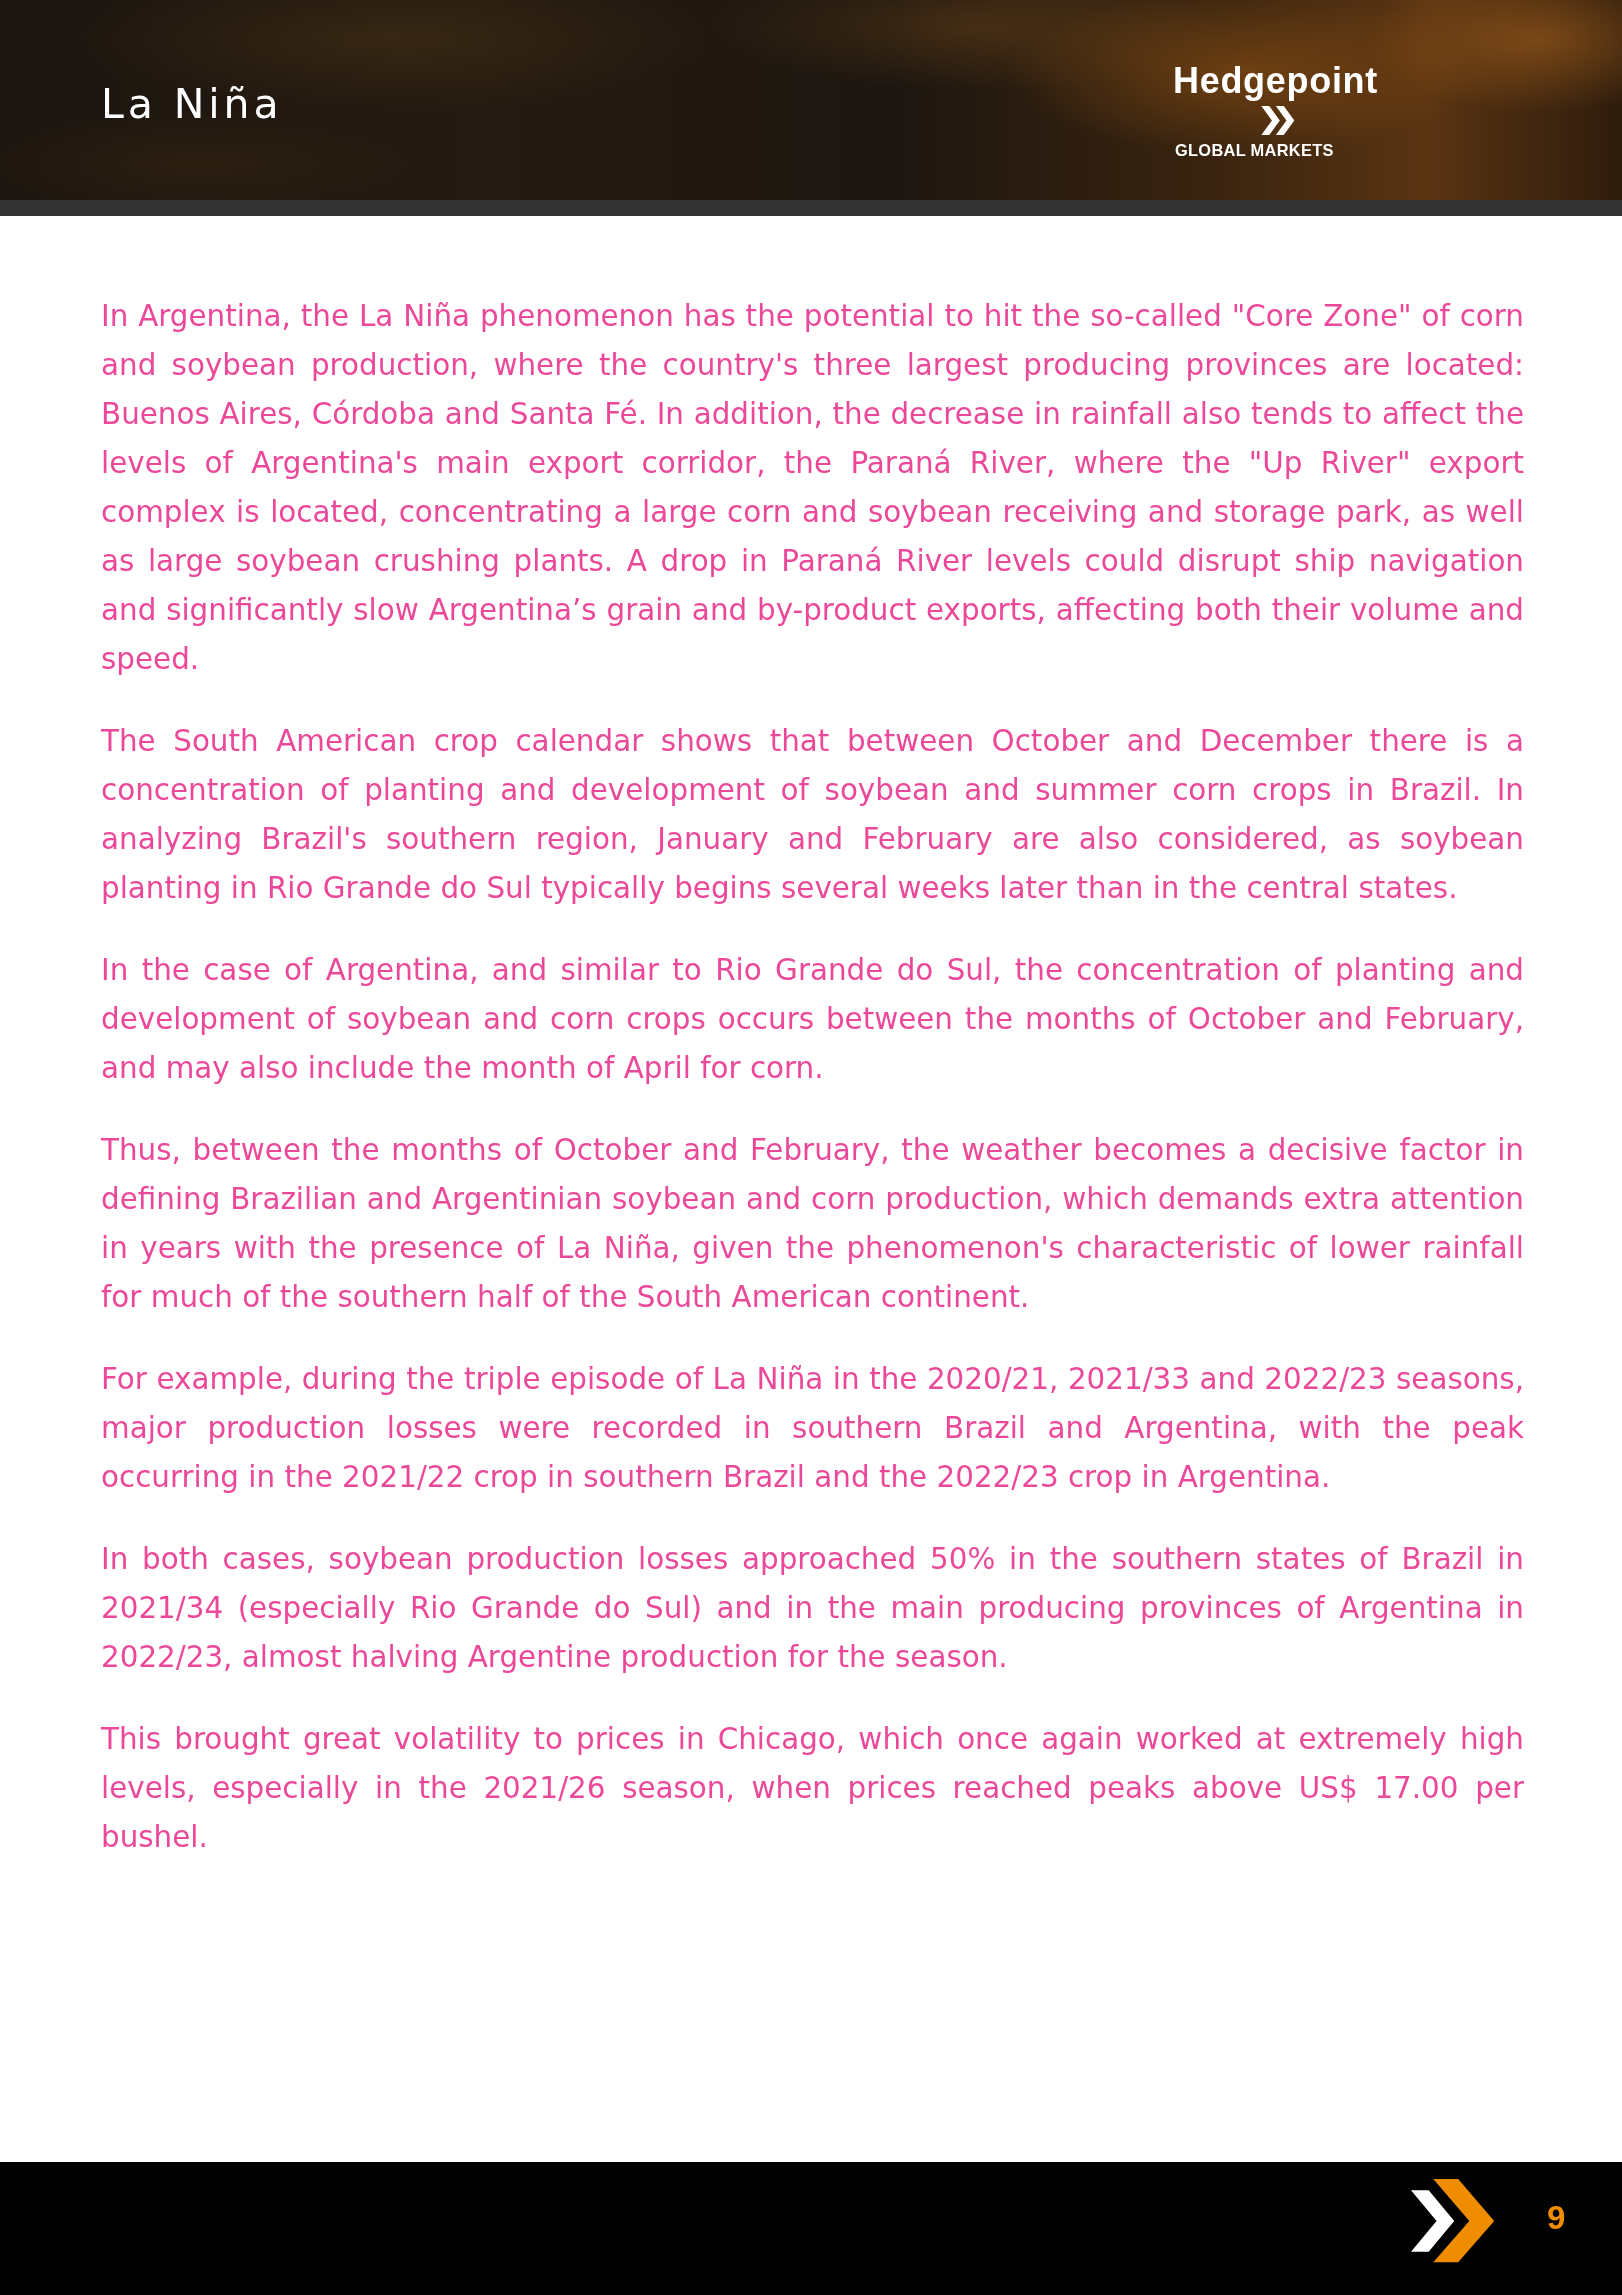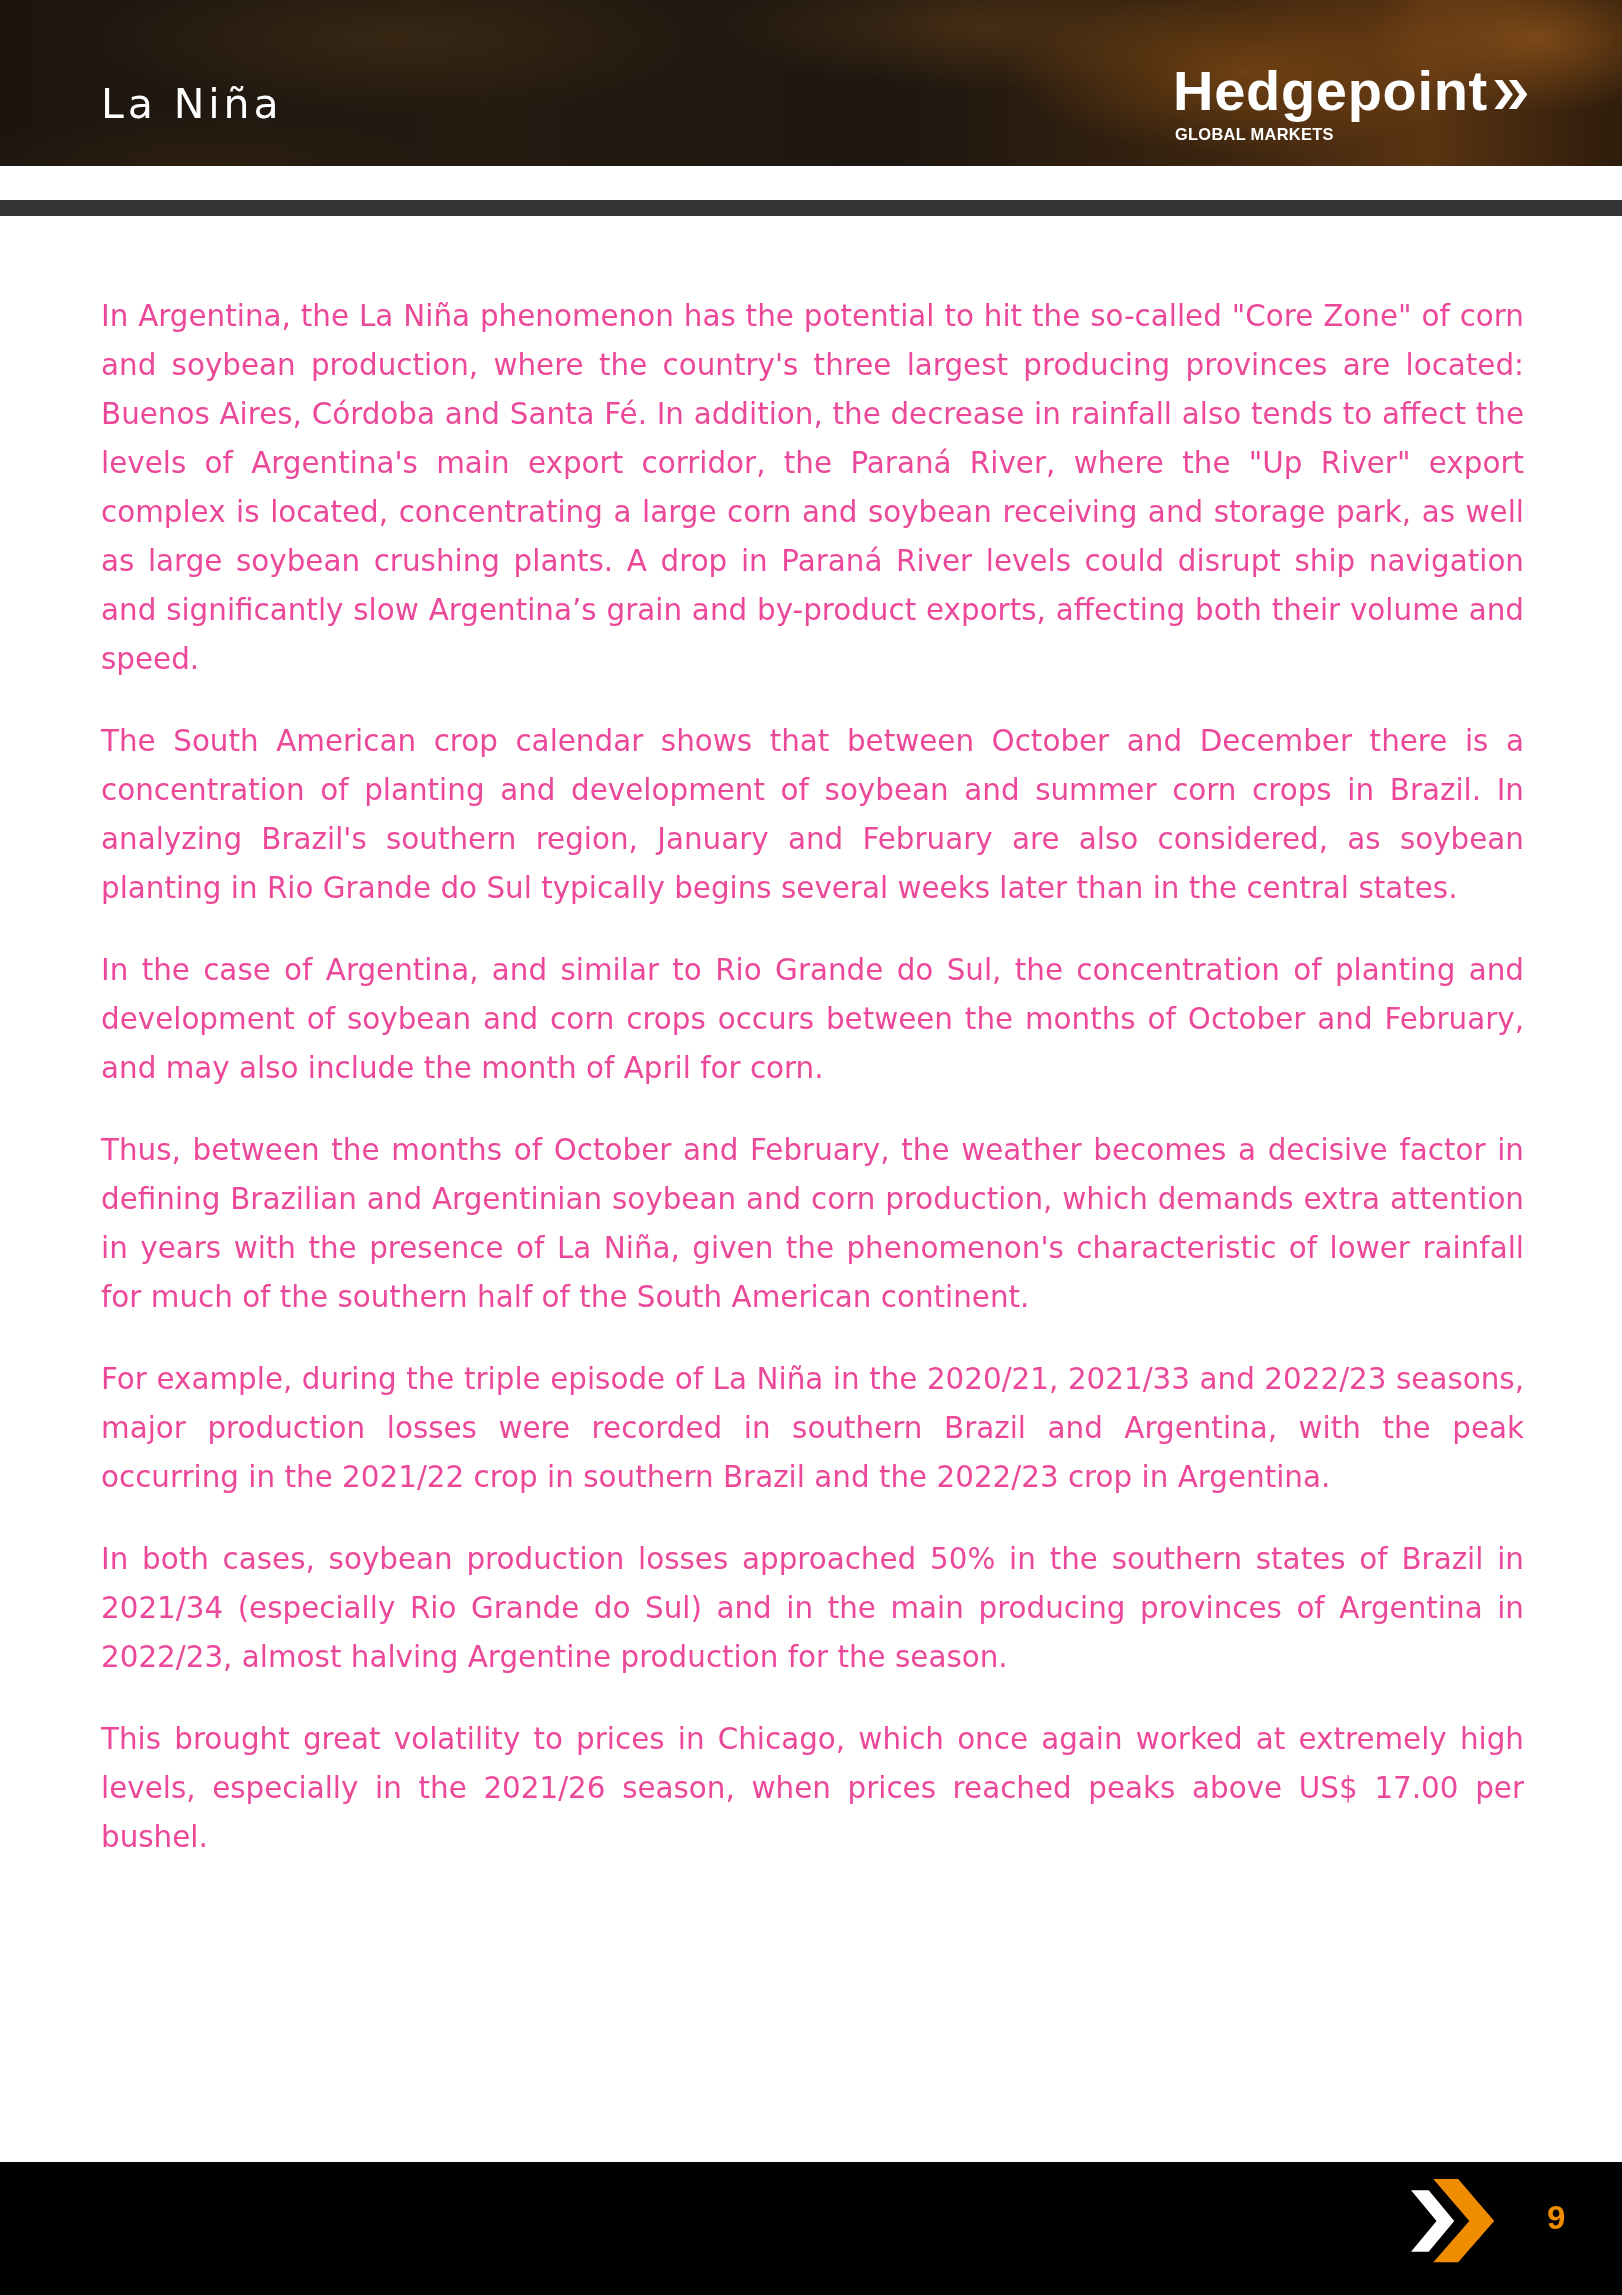--- a/index.html
+++ b/index.html
@@ -11,21 +11,21 @@
       width: 1622px;
       height: 2295px;
       position: relative;
       overflow: hidden;
       font-family: "DejaVu Sans", sans-serif;
     }
     .header {
       position: absolute;
       left: 0; top: 0;
       width: 1622px;
-      height: 166px;
+      height: 200px;
       background:
         radial-gradient(ellipse 340px 118px at 1243px 72px, rgba(150, 85, 20, 0.55), rgba(0,0,0,0) 70%),
         radial-gradient(ellipse 249px 105px at 1538px 39px, rgba(170, 100, 30, 0.55), rgba(0,0,0,0) 70%),
         radial-gradient(ellipse 393px 92px at 982px 26px, rgba(110, 70, 25, 0.45), rgba(0,0,0,0) 70%),
         radial-gradient(ellipse 458px 105px at 393px 39px, rgba(80, 55, 25, 0.45), rgba(0,0,0,0) 70%),
         radial-gradient(ellipse 327px 79px at 196px 164px, rgba(60, 40, 18, 0.45), rgba(0,0,0,0) 70%),
         linear-gradient(90deg, #1c150f 0%, #241a10 30%, #1d1610 55%, #3a240f 75%, #5a3412 88%, #2e1c0c 100%);
       text-decoration: underline;
     }
     .header-strip {
@@ -49,25 +49,26 @@
     }
     .logo {
       position: absolute;
       left: 1173px;
       top: 63px;
       color: #ffffff;
     }
     .logo-word {
       font-family: "Liberation Sans", sans-serif;
       font-weight: bold;
-      font-size: 56px;
+      font-size: 36px;
       line-height: 1;
       letter-spacing: 0.7px;
       display: flex;
       align-items: center;
+      flex-direction: column;
     }
     .logo-chev {
       display: inline-block;
       width: 37px;
       height: 29px;
       margin-left: 5.2px;
       margin-top: 6.5px;
     }
     .logo-sub {
       font-family: "Liberation Sans", sans-serif;

